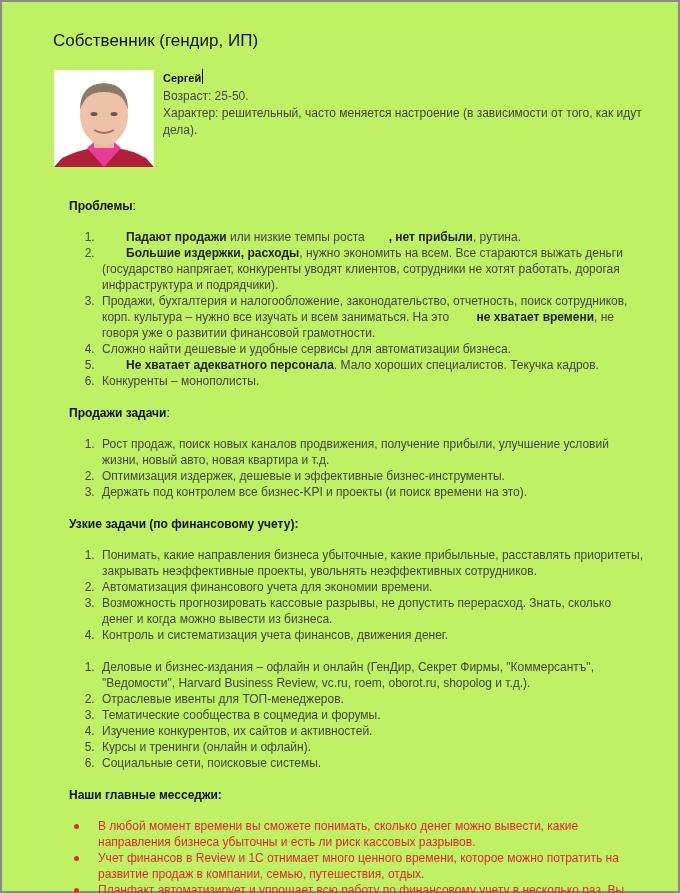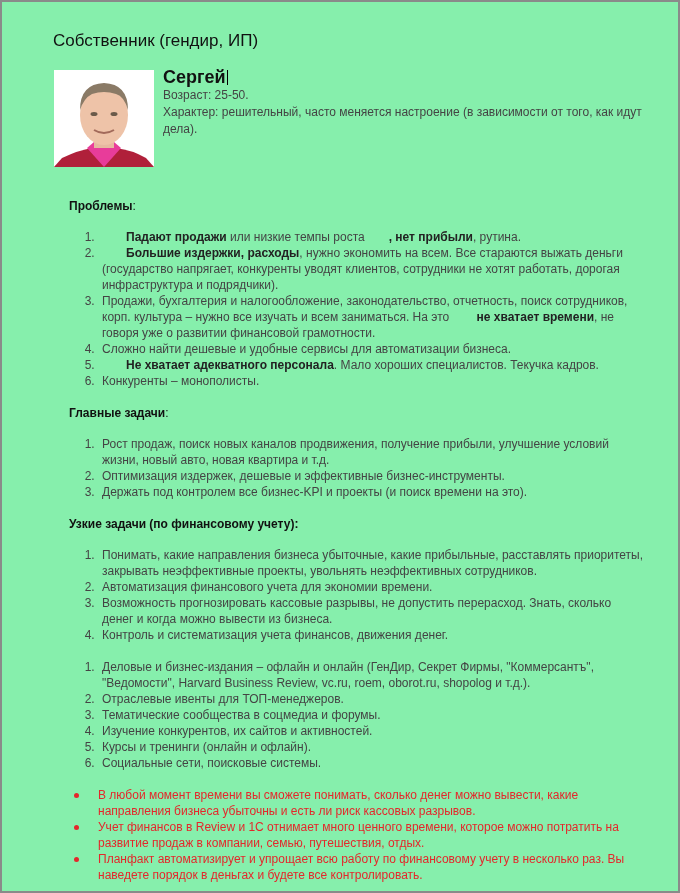--- a/index.html
+++ b/index.html
@@ -2,34 +2,34 @@
 <html><head>
 <meta charset="utf-8">
 <style>
   html, body { margin: 0; padding: 0; }
   body {
     width: 680px; height: 893px; background: #ffffff; overflow: hidden;
     font-family: "Liberation Sans", sans-serif; color: #222;
   }
   .page {
     position: absolute; left: 0; top: 0; width: 676px; height: 889px;
-    border: 2px solid #8a8a8a; background: #86efac;
+    border: 2px solid #8a8a8a; background: #bef264;
   }
   .title {
     position: absolute; left: 51px; top: 29px; font-size: 17px; color: #111;
   }
   .photo {
     position: absolute; left: 52px; top: 68px; width: 100px; height: 97px;
     overflow: hidden; background: #fff;
   }
   .profile {
     position: absolute; left: 161px; top: 67px; font-size: 12px; line-height: 17px; color: #444;
     width: 480px;
   }
-  .profile .name { font-weight: bold; font-size: 18px; color: #111; margin-bottom: 1px; }
+  .profile .name { font-weight: bold; font-size: 11px; color: #111; margin-bottom: 1px; }
   .cursor { display: inline-block; width: 1px; height: 15px; background: #000; vertical-align: -2px; margin-left: 1px; }
   .content {
     position: absolute; left: 52px; top: 181px; width: 590px; font-size: 12px; line-height: 16px; color: #444;
   }
   .section { margin-bottom: 16px; }
   .section h3 { margin: 15px; font-size: 12px; font-weight: bold; color: #111; line-height: 16px; }
   ol, ul { margin: 0; padding-left: 44px; }
   ol li { padding-left: 4px; }
   b { color: #222; padding-left: 24px; }
   ul.red { list-style: none; padding-left: 44px; }
@@ -71,21 +71,21 @@
         <li><b>Падают продажи</b><span> или низкие темпы роста</span><b>, нет прибыли</b><span>, рутина.</span></li>
         <li><b>Большие издержки, расходы</b><span>, нужно экономить на всем. Все стараются выжать деньги (государство напрягает, конкуренты уводят клиентов, сотрудники не хотят работать, дорогая инфраструктура и подрядчики).</span></li>
         <li><span>Продажи, бухгалтерия и налогообложение, законодательство, отчетность, поиск сотрудников, корп. культура – нужно все изучать и всем заниматься. На это </span><b>не хватает времени</b><span>, не говоря уже о развитии финансовой грамотности.</span></li>
         <li><span>Сложно найти дешевые и удобные сервисы для автоматизации бизнеса.</span></li>
         <li><b>Не хватает адекватного персонала</b><span>. Мало хороших специалистов. Текучка кадров.</span></li>
         <li><span>Конкуренты – монополисты.</span></li>
       </ol>
     </div>
 
     <div class="section">
-      <h3><span>Главные задачи</span><span style="font-weight:normal">:</span></h3>
+      <h3><span>Продажи задачи</span><span style="font-weight:normal">:</span></h3>
       <ol>
         <li>Рост продаж, поиск новых каналов продвижения, получение прибыли, улучшение условий жизни, новый авто, новая квартира и т.д.</li>
         <li>Оптимизация издержек, дешевые и эффективные бизнес-инструменты.</li>
         <li>Держать под контролем все бизнес-KPI и проекты (и поиск времени на это).</li>
       </ol>
     </div>
 
     <div class="section">
       <h3>Узкие задачи (по финансовому учету):</h3>
       <ol>
@@ -101,20 +101,21 @@
         <li>Деловые и бизнес-издания – офлайн и онлайн (ГенДир, Секрет Фирмы, "Коммерсантъ", "Ведомости", Harvard Business Review, vc.ru, roem, oborot.ru, shopolog и т.д.).</li>
         <li>Отраслевые ивенты для ТОП-менеджеров.</li>
         <li>Тематические сообщества в соцмедиа и форумы.</li>
         <li>Изучение конкурентов, их сайтов и активностей.</li>
         <li>Курсы и тренинги (онлайн и офлайн).</li>
         <li>Социальные сети, поисковые системы.</li>
       </ol>
     </div>
 
     <div class="section">
+      <h3>Наши главные месседжи:</h3>
       <ul class="red">
         <li>В любой момент времени вы сможете понимать, сколько денег можно вывести, какие направления бизнеса убыточны и есть ли риск кассовых разрывов.</li>
         <li>Учет финансов в Review и 1С отнимает много ценного времени, которое можно потратить на развитие продаж в компании, семью, путешествия, отдых.</li>
         <li>Планфакт автоматизирует и упрощает всю работу по финансовому учету в несколько раз. Вы наведете порядок в деньгах и будете все контролировать.</li>
       </ul>
     </div>
   </div>
 </div>
 
 </body></html>

